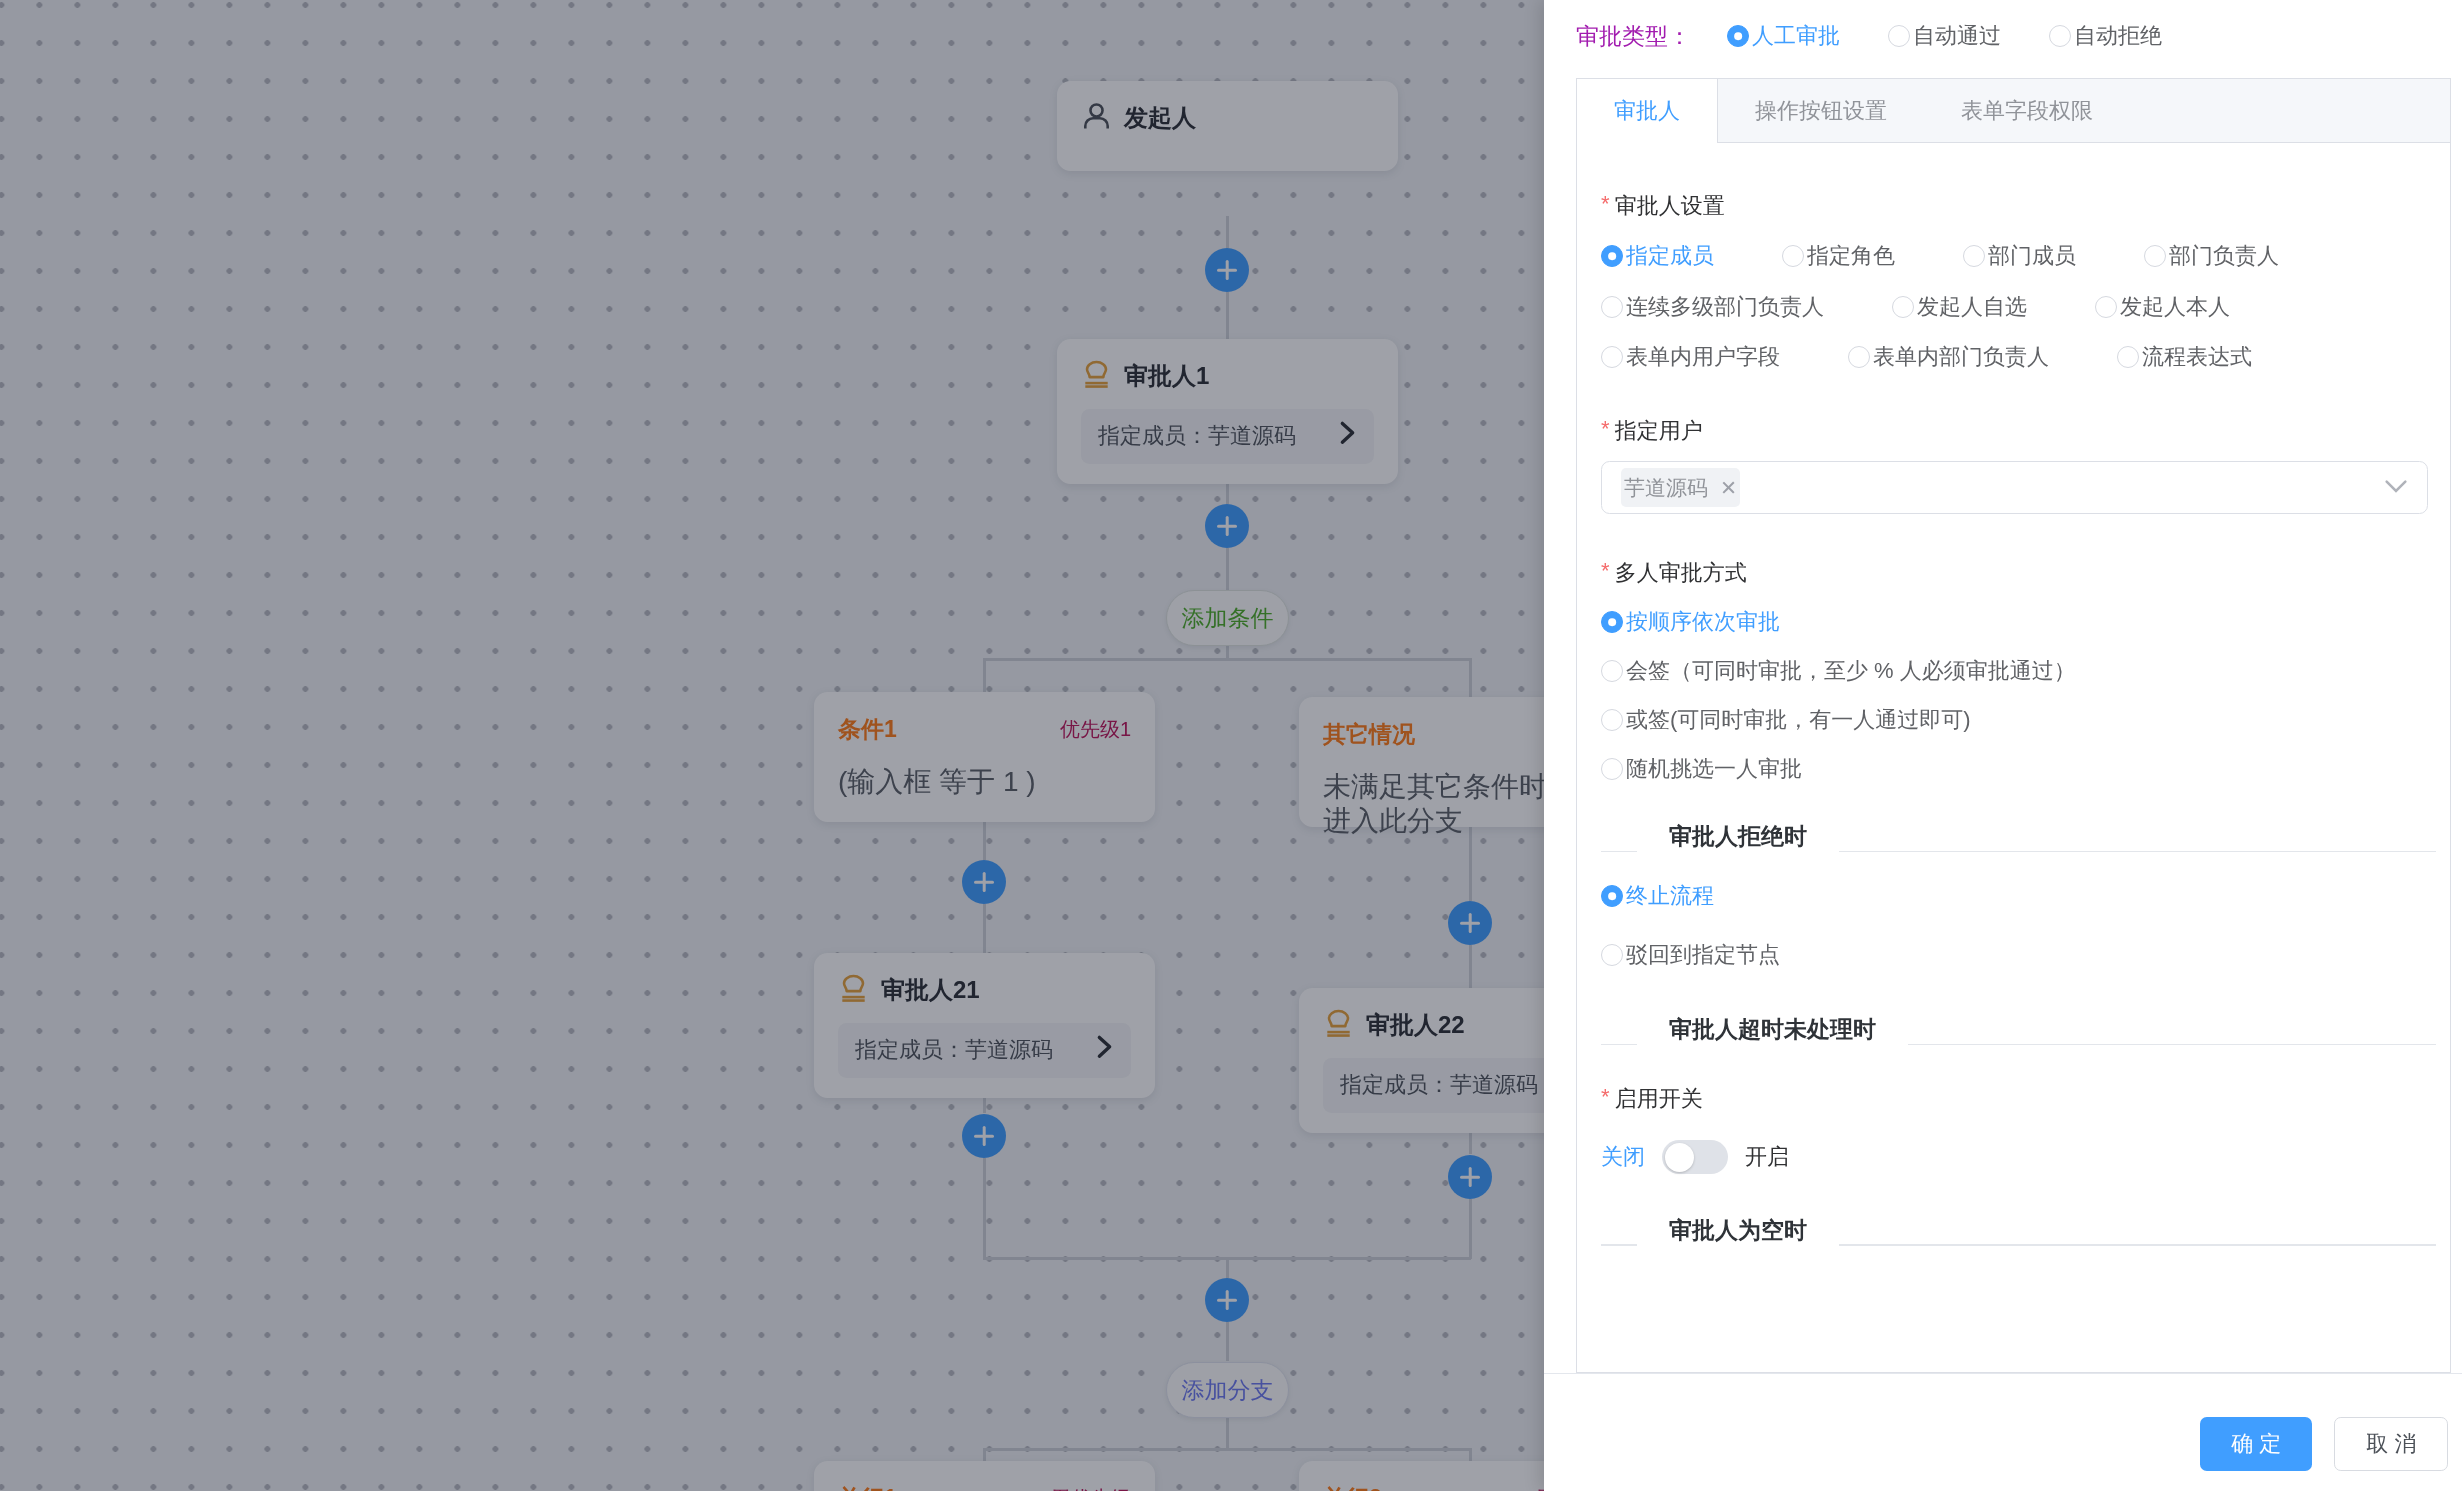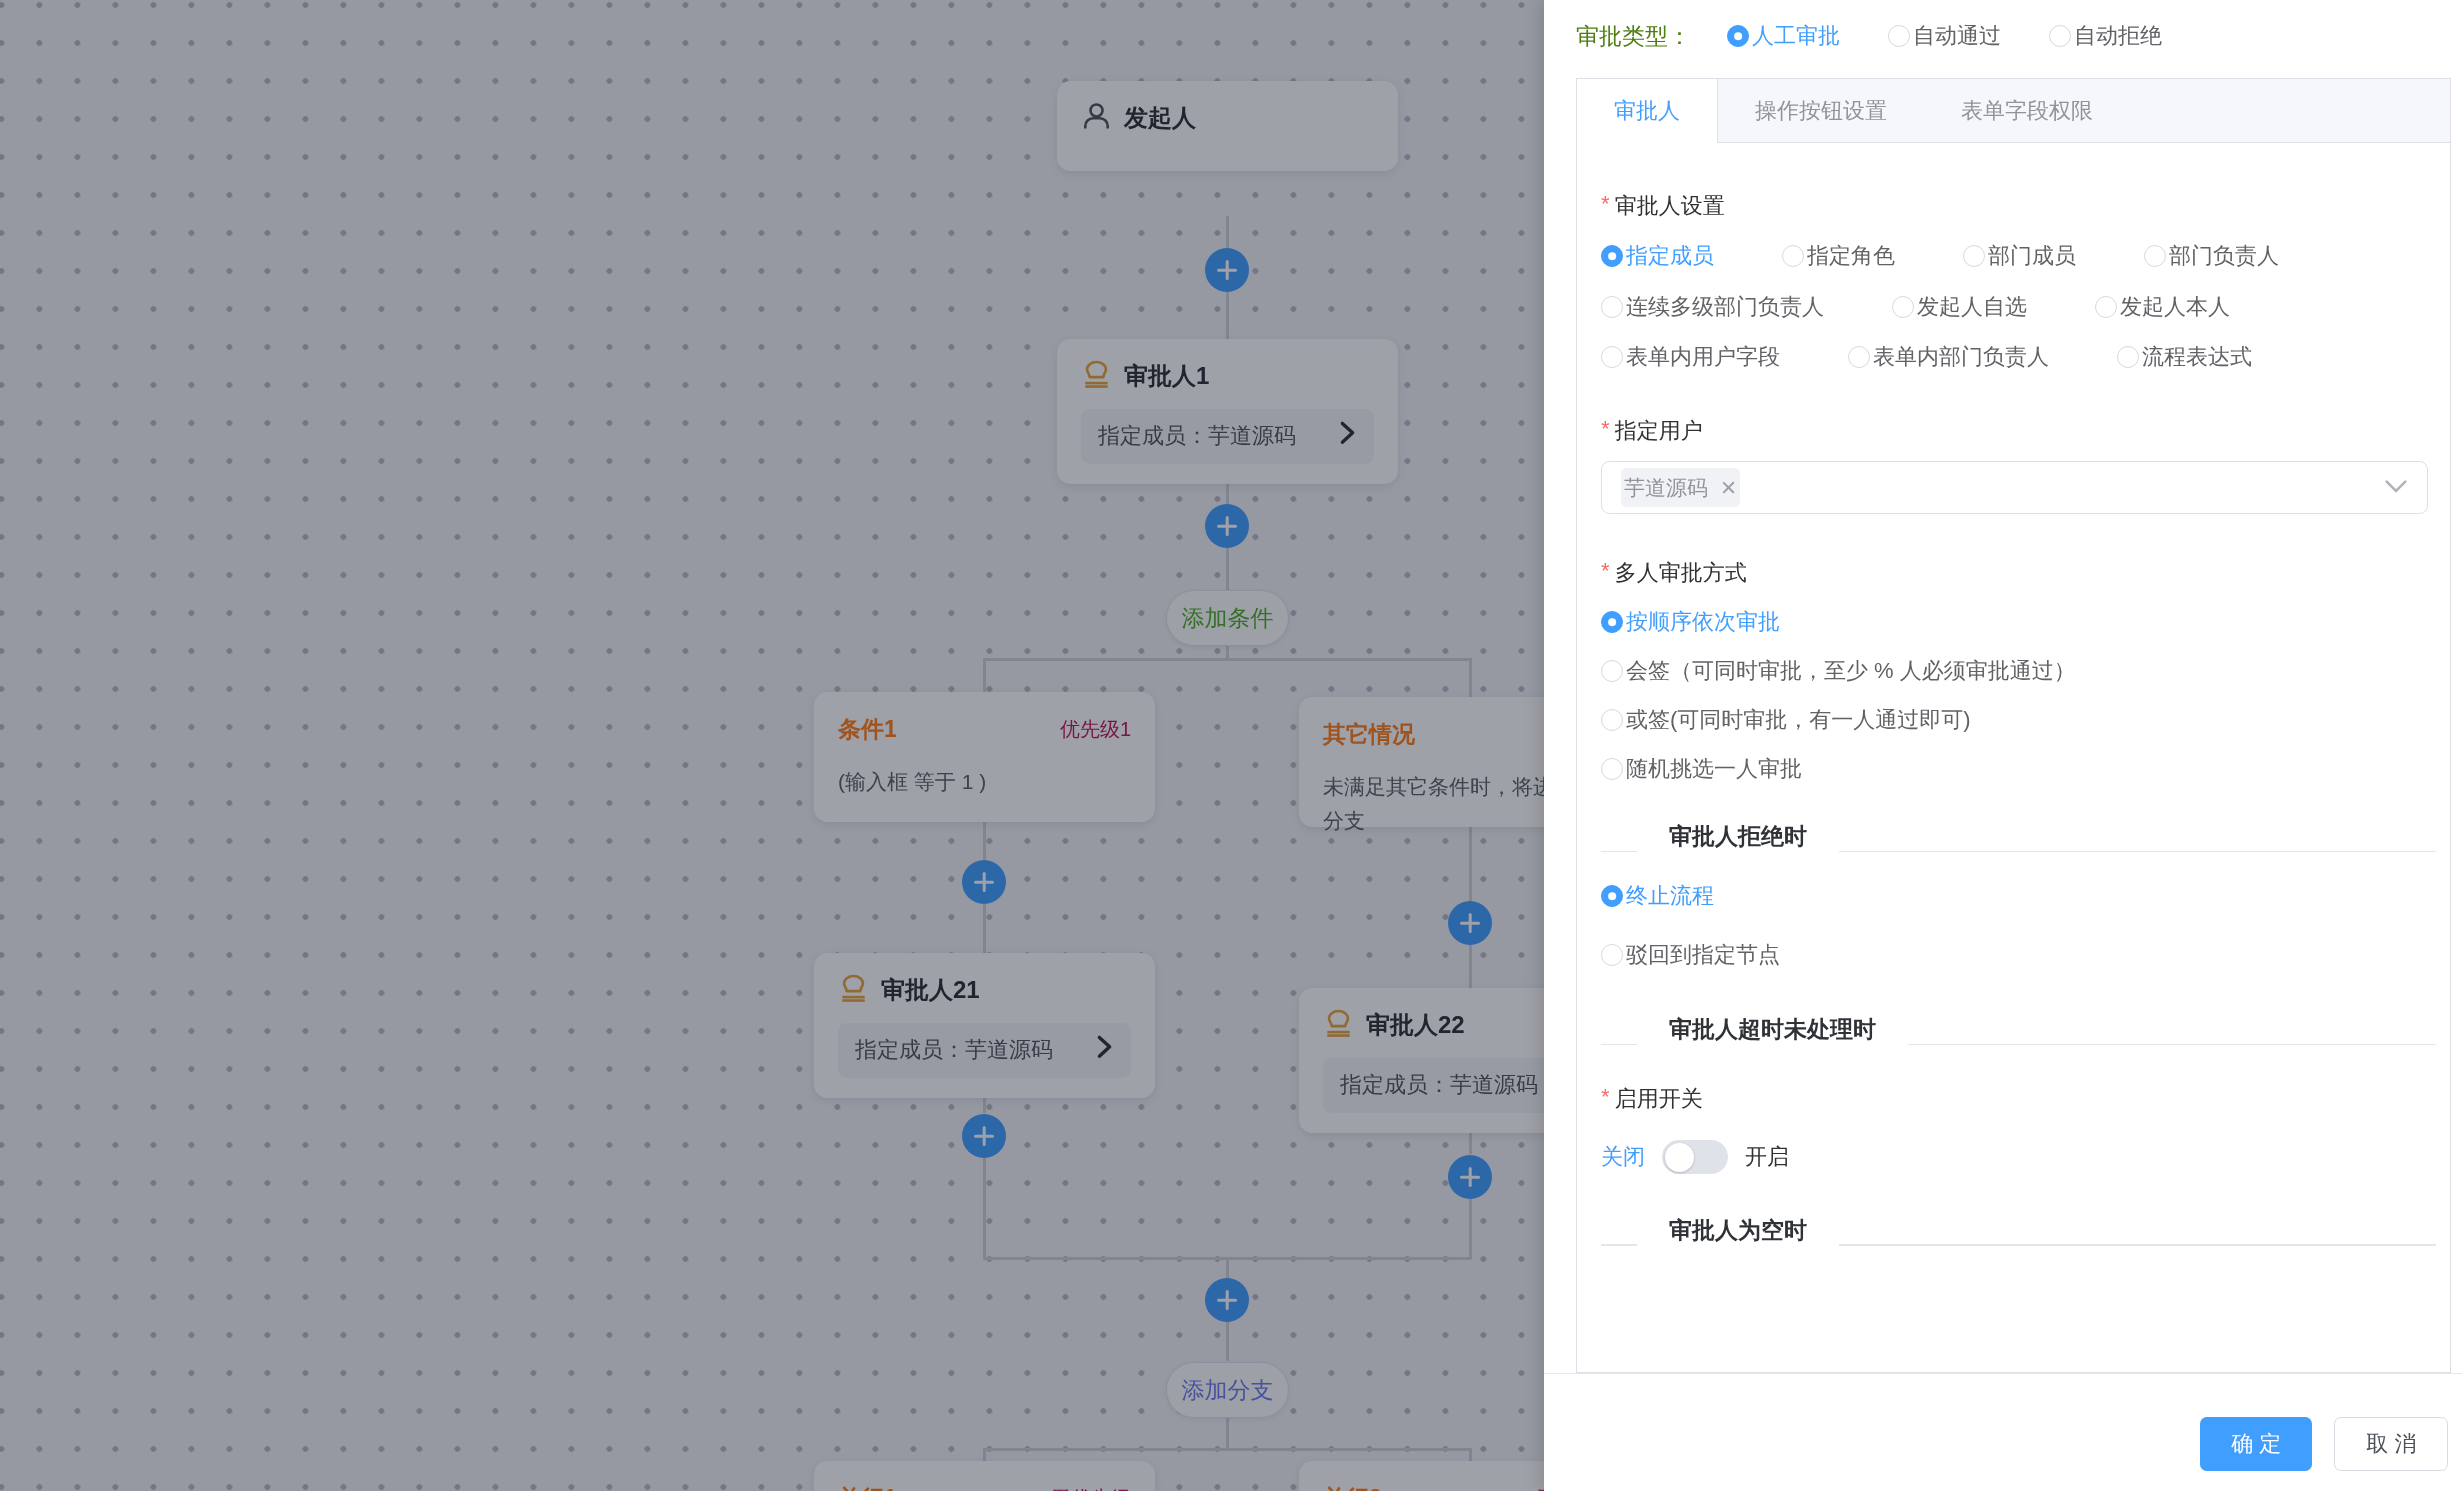--- a/index.html
+++ b/index.html
@@ -19,40 +19,40 @@
   .node-title{font-size:24px;font-weight:bold;color:#2d3138;}
   .node-sub{background:#f5f6f8;border-radius:8.5px;height:55px;display:flex;align-items:center;
     justify-content:space-between;padding:0 17px;font-size:22px;color:#51565e;}
   .chev{flex:0 0 auto;}
 
   .bnode{position:absolute;width:341px;background:#ffffff;border-radius:13.6px;
     box-shadow:0 2.6px 8.5px rgba(40,50,70,.10);padding:22px 24px;box-sizing:border-box;}
   .bnode-head{display:flex;align-items:center;justify-content:space-between;}
   .bnode-title{font-size:23px;font-weight:bold;color:#ff7d1a;}
   .bnode-pri{font-size:20px;color:#be185d;}
-  .bnode-body{margin-top:20.4px;font-size:21px;color:#5c6168;line-height:34px;}
+  .bnode-body{margin-top:20.4px;font-size:28px;color:#5c6168;line-height:34px;}
 
   .plus{position:absolute;width:44px;height:44px;border-radius:50%;background:#409eff;}
   .plus::before,.plus::after{content:"";position:absolute;background:#fff;border-radius:1.7px;}
   .plus::before{left:50%;top:12px;width:2.6px;height:20.4px;transform:translateX(-50%);}
   .plus::after{top:50%;left:12px;height:2.6px;width:20.4px;transform:translateY(-50%);}
 
   .pill{position:absolute;width:123px;height:56px;border-radius:29px;background:#fdfefd;
     border:1.7px solid #dfe4e0;box-sizing:border-box;display:flex;align-items:center;justify-content:center;
     font-size:23px;box-shadow:0 1.7px 5.1px rgba(40,50,70,.08);text-align:center;}
   .pill.green{color:#4fae2b;}
   .pill.blue{color:#6e7af0;border-color:#e0e3ee;}
 
   .overlay{position:absolute;inset:0;background:rgba(14,21,37,.40);}
 
   
   .panel{position:absolute;top:0;right:0;width:918px;height:100%;background:#fff;
     box-shadow:-5.1px 0 15.3px rgba(0,0,0,.12);}
   .p-header{height:72px;display:flex;align-items:center;padding-left:32px;gap:36px;}
-  .p-header-label{font-size:23px;color:#4d7c0f;}
+  .p-header-label{font-size:23px;color:#a21caf;}
   .rgroup{display:flex;align-items:center;gap:48px;}
   .ritem{display:flex;align-items:center;gap:3px;font-size:22px;color:#606266;cursor:pointer;}
   .ritem.sel{color:#409eff;}
   .rdo{width:22px;height:22px;border-radius:50%;border:1.7px solid #d6d9e0;background:#fff;box-sizing:border-box;flex:0 0 auto;position:relative;}
   .ritem.sel .rdo{background:#409eff;border-color:#409eff;}
   .ritem.sel .rdo::after{content:"";position:absolute;left:50%;top:50%;width:7.7px;height:7.7px;border-radius:50%;
     background:#fff;transform:translate(-50%,-50%);}
 
   .tabs-card{position:absolute;left:32px;right:11px;top:78px;bottom:118px;border:0.9px solid #dcdfe6;
     box-sizing:border-box;overflow:hidden;background:#fff;}

